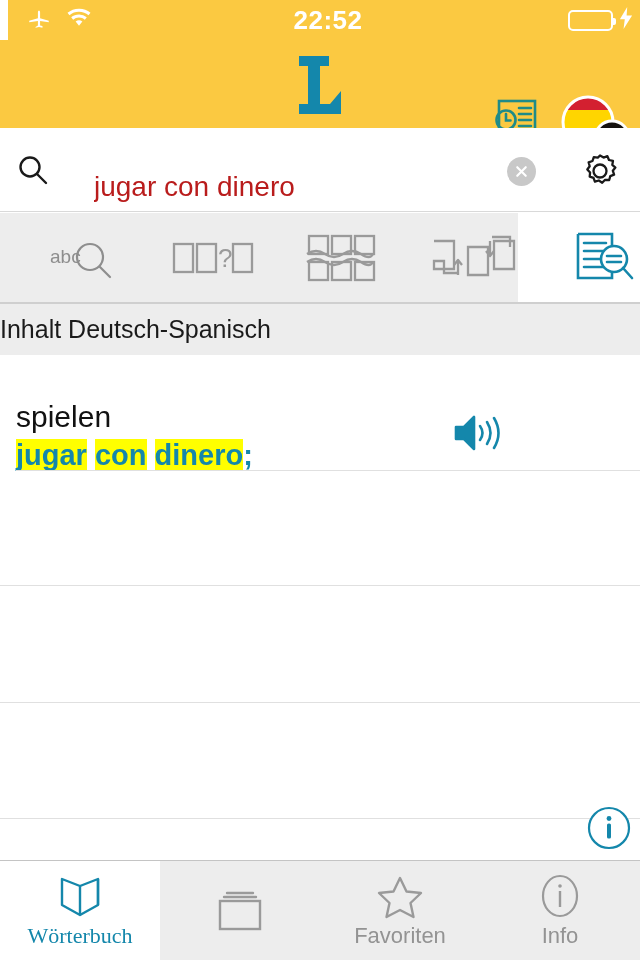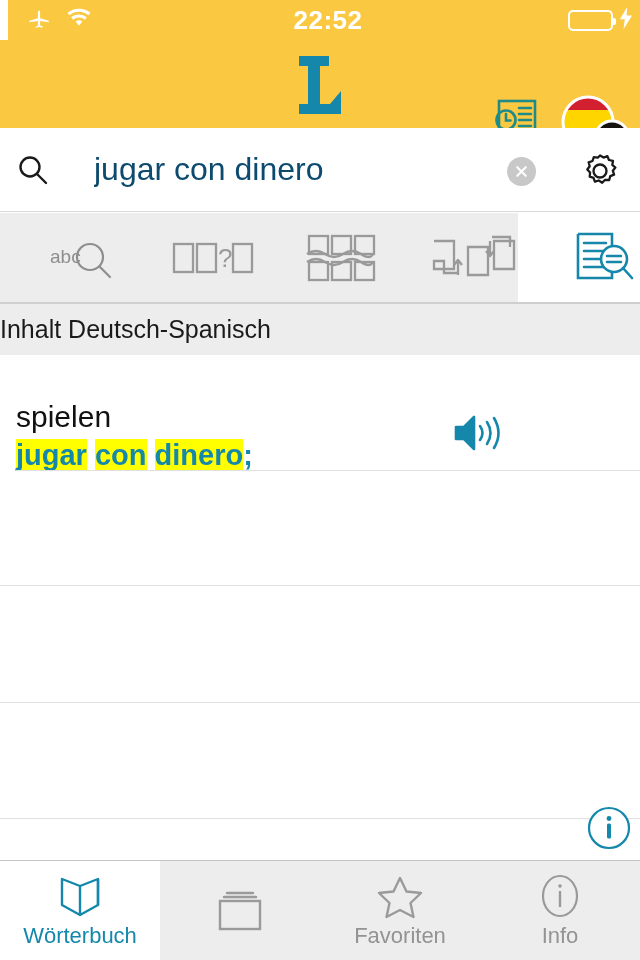--- a/index.html
+++ b/index.html
@@ -124,25 +124,25 @@
   .search-icon {
     position: absolute;
     left: 17px;
     top: 26px;
     width: 32px;
     height: 32px;
   }
   .search-text {
     position: absolute;
     left: 94px;
-    top: 0;
+    top: 17px;
     height: 83px;
     line-height: 83px;
-    font-size: 32px;
-    color: #0c4a6e;
+    font-size: 28px;
+    color: #b91c1c;
     border: none;
     outline: none;
     background: transparent;
     width: 380px;
     font-family: "Liberation Sans", sans-serif;
     padding: 0;
   }
   .clear-btn {
     position: absolute;
     right: 104px;
@@ -270,20 +270,21 @@
   .bottombar .btab {
     flex: 1 1 0;
     display: flex;
     flex-direction: column;
     align-items: center;
     justify-content: center;
     gap: 3px;
   }
   .bottombar .btab.active {
     background: #ffffff;
+    font-family: Liberation Serif, serif;
   }
   .btab .blabel {
     font-size: 22px;
     color: #939393;
   }
   .btab.active .blabel {
     color: #1487ab;
   }
   .btab .bicon {
     width: 52px;

